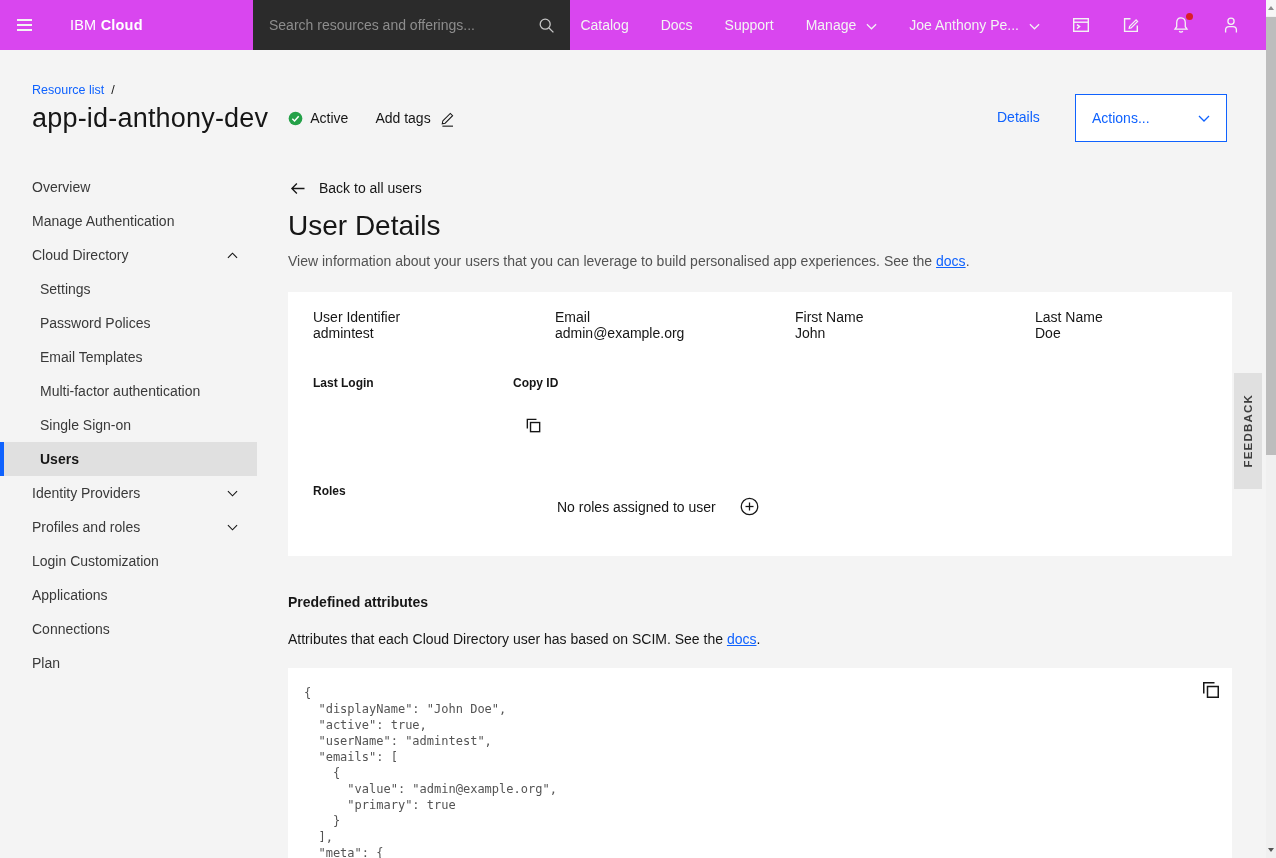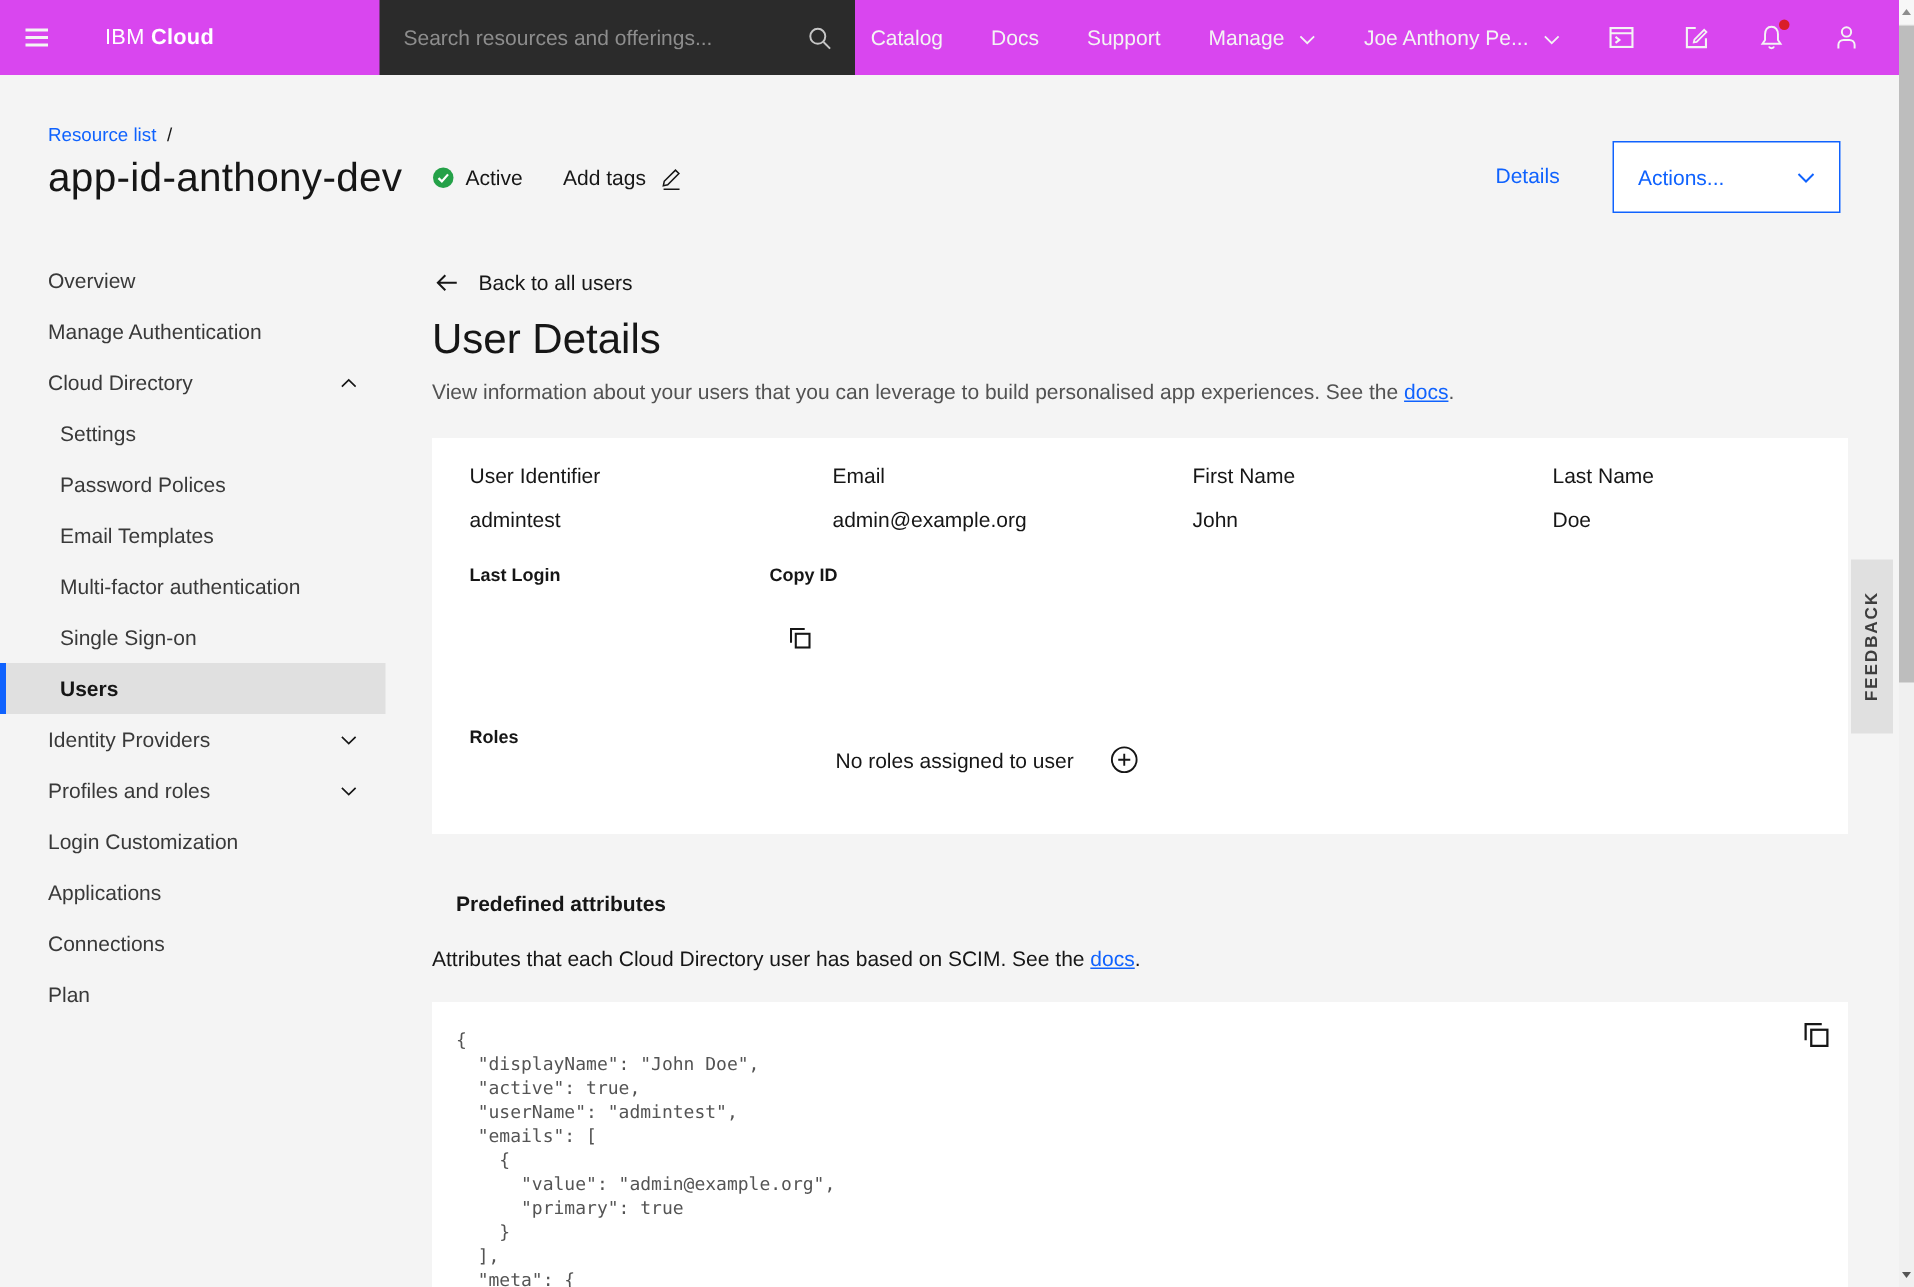--- a/index.html
+++ b/index.html
@@ -48,34 +48,34 @@
   .main { position:absolute; left:288px; top:170px; width:944px; height:688px; }
   .back-row { position:absolute; left:2px; top:10px; display:flex; align-items:center; gap:13px; cursor:pointer; }
   .back-row span { font-size:14px; color:#161616; }
   .main-title { position:absolute; left:0; top:40px; font-size:28px; font-weight:400; color:#161616; }
   .main-desc { position:absolute; left:0; top:83px; font-size:14px; color:#525252; }
   .doc-link { color:#0f62fe; text-decoration:underline; cursor:pointer; }
 
   .user-card { position:absolute; left:0; top:122px; width:944px; height:264px; background:#fff; }
   .fld { position:absolute; width:230px; }
   .fld .flabel { font-size:14px; font-weight:400; color:#161616; }
-  .fld .fvalue { font-size:14px; color:#161616; margin-top:13px; }
+  .fld .fvalue { font-size:14px; color:#161616; }
   .fld.c1 { left:25px; top:17px; }
   .fld.c2 { left:267px; top:17px; }
   .fld.c3 { left:507px; top:17px; }
   .fld.c4 { left:747px; top:17px; }
   .lbl-bold { font-size:12px; font-weight:700; color:#161616; position:absolute; }
   .last-login { left:25px; top:84px; }
   .copy-id { left:225px; top:84px; }
   .copy-id-btn { position:absolute; left:237px; top:125px; cursor:pointer; }
   .roles-lbl { left:25px; top:192px; }
   .roles-empty { position:absolute; left:269px; top:207px; font-size:14px; color:#161616; }
   .roles-add { position:absolute; left:452px; top:205px; cursor:pointer; }
 
-  .predef-title { position:absolute; left:0; top:424px; font-size:14px; font-weight:700; color:#161616;margin-left:16px; }
+  .predef-title { position:absolute; left:0; top:424px; font-size:14px; font-weight:700; color:#161616; }
   .predef-desc { position:absolute; left:0; top:461px; font-size:14px; color:#161616; }
 
   .codeblock { position:absolute; left:0; top:498px; width:944px; height:380px; background:#fff; }
   .codeblock pre { margin:0; padding:17px 0 0 16px; font-family:"DejaVu Sans Mono","Liberation Mono",monospace; font-size:12px; line-height:16px; color:#545454; }
   .code-copy-btn { position:absolute; right:11px; top:12px; cursor:pointer; }
 
   
   .feedback-tab { position:absolute; left:1234px; top:373px; width:28px; height:116px; background:#e0e0e0; display:flex; align-items:center; justify-content:center; cursor:pointer; }
   .feedback-tab span { writing-mode:vertical-rl; transform:rotate(180deg); font-size:11.5px; font-weight:600; letter-spacing:1.2px; color:#3d3d3d; }
 

